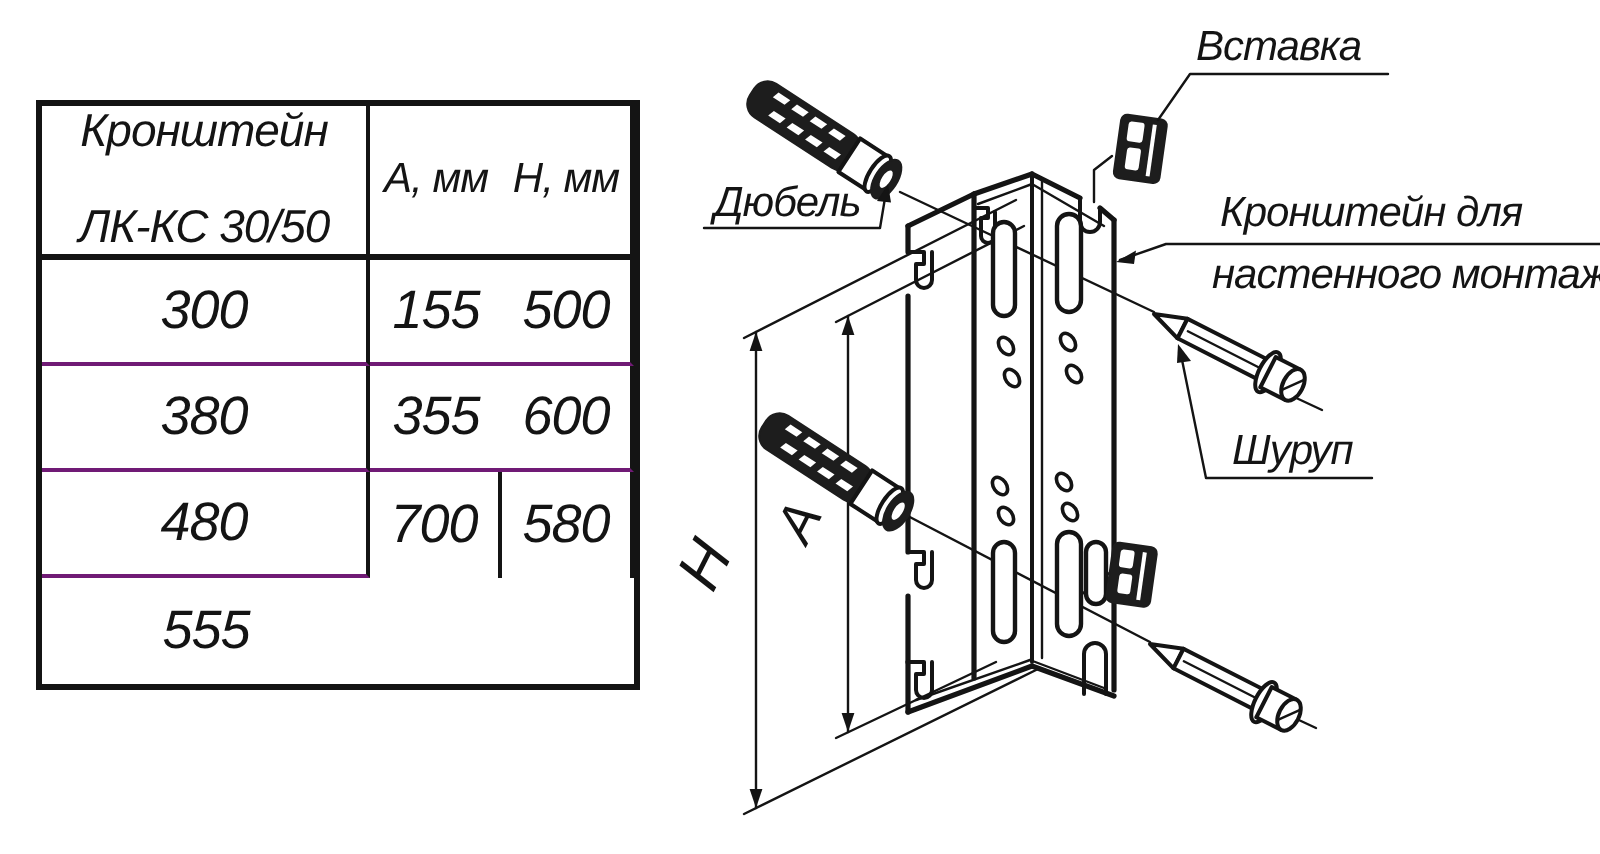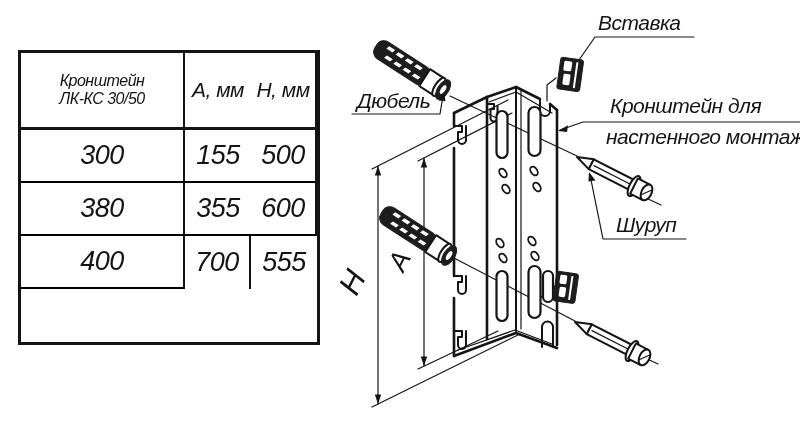--- a/index.html
+++ b/index.html
@@ -16,23 +16,23 @@
     grid-template-columns:164px 66px 66px;
     grid-template-rows:77px 53px 53px 53px 53px;
     background:#fff;
   }
   .cell{
     display:flex;flex-direction:column;align-items:center;justify-content:center;
     font-style:italic;box-sizing:border-box;line-height:1.12;
     letter-spacing:-0.5px;
   }
   .cell.vline{border-right:2px solid #141414;}
-  .cell.hline{border-bottom:2px solid #000000;}
+  .cell.hline{border-bottom:2px solid #701a75;}
   .cell.hsep{border-bottom:3px solid #141414;}
-  .head-model{font-size:16px;}
+  .head-model{font-size:23px;justify-content:space-between;}
   .head-col{font-size:21px;}
   .val{font-size:27px;}
   
   .drawing{position:absolute;left:330px;top:0;}
   .dline{stroke:#141414;fill:none;stroke-linecap:round;stroke-linejoin:round;}
   .thick{stroke-width:2.6;}
   .mid{stroke-width:2;}
   .thin{stroke-width:1.2;}
   .slot{fill:#ffffff;stroke:#141414;stroke-width:2.2;}
   .hole{fill:#ffffff;stroke:#141414;stroke-width:1.8;}
@@ -58,23 +58,24 @@
     <div class="cell vline hsep head-col">H, мм</div>
 
     <div class="cell vline hline val">300</div>
     <div class="cell hline val">155</div>
 
     <div class="cell vline hline val">500</div>
     <div class="cell vline hline val">380</div>
     <div class="cell hline val">355</div>
 
     <div class="cell vline hline val">600</div>
-    <div class="cell vline hline val">400</div>
+    <div class="cell vline hline val">480</div>
 
     <div class="cell vline val">700</div>
+    <div class="cell vline val">580</div>
     <div class="cell val">555</div>
   </div>
 
   <svg class="drawing" width="470" height="427" viewBox="330 0 470 427" xmlns="http://www.w3.org/2000/svg">
 
     <g>
       <path class="dline thin" d="M450,96 L577,156"></path>
       <path class="dline thin" d="M646,198 L661,205"></path>
       <path class="dline thin" d="M452,257 L575,321"></path>
       <path class="dline thin" d="M643,357 L658,364"></path>

